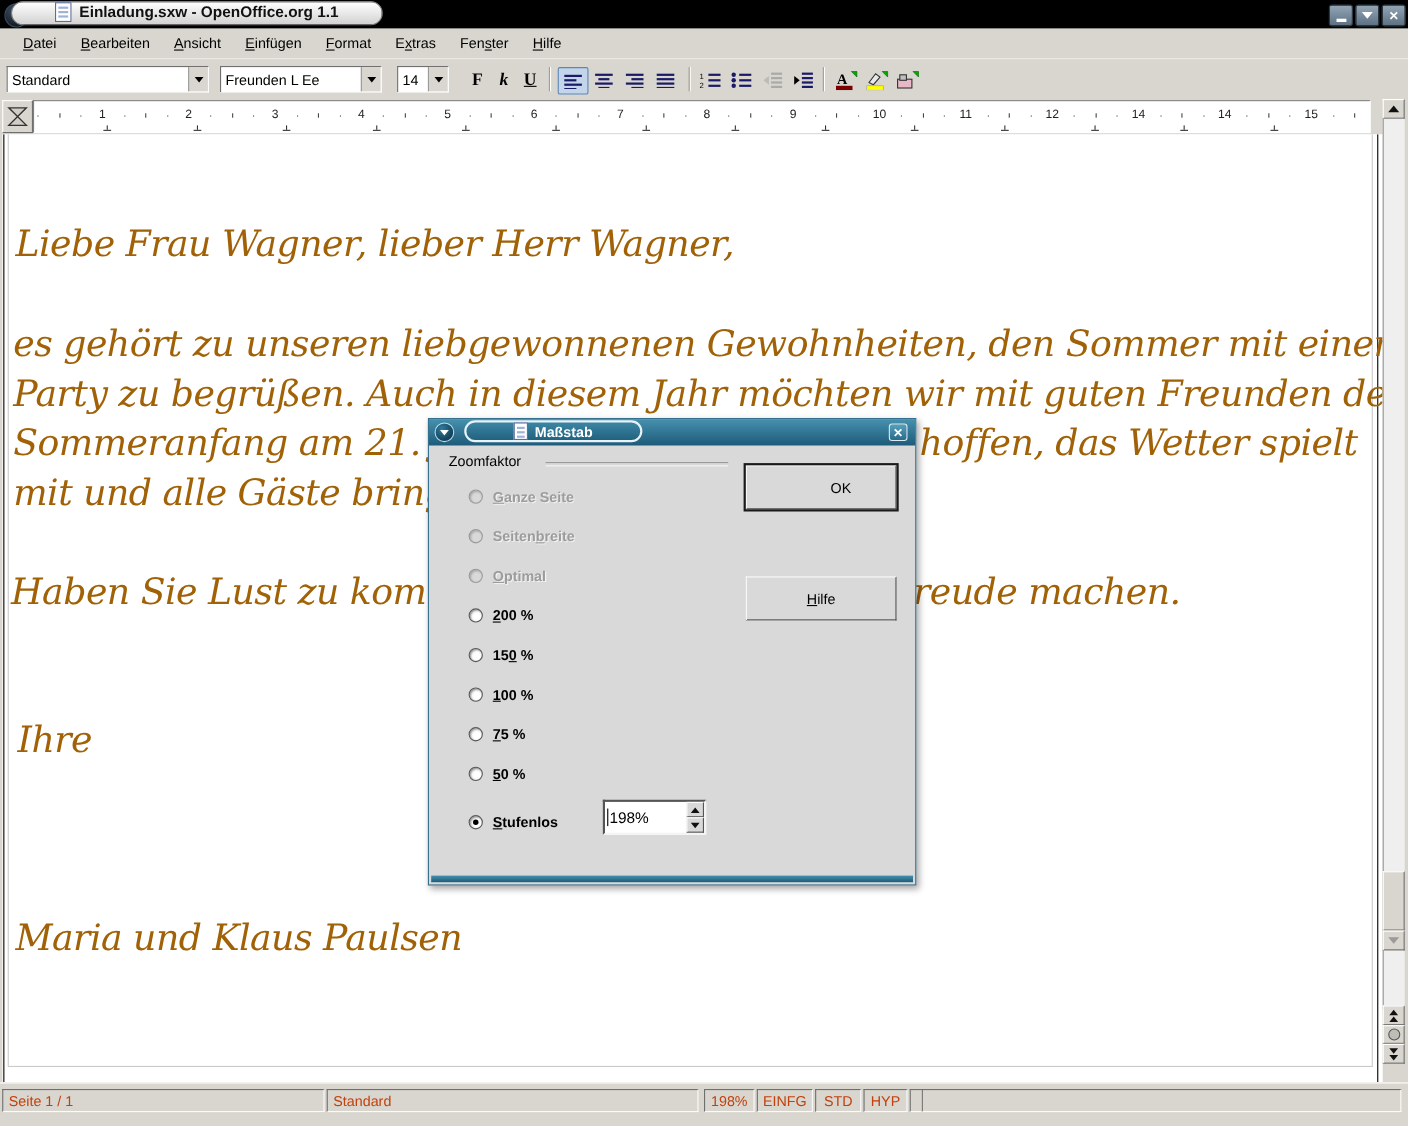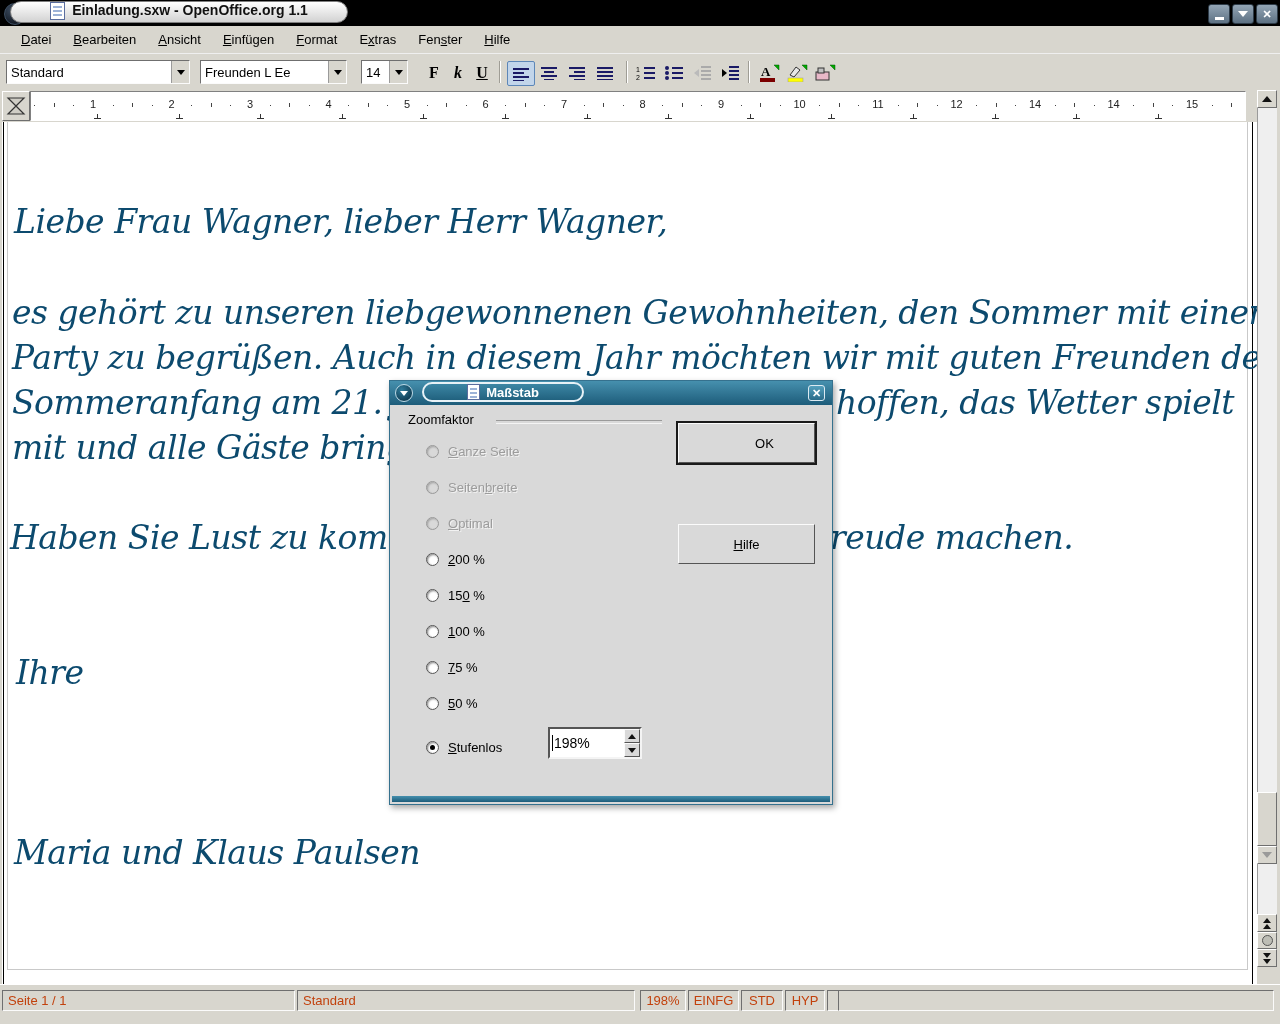--- a/index.html
+++ b/index.html
@@ -67,21 +67,21 @@
   .ruler-num{position:absolute;top:6px;transform:translateX(-50%);font-size:11px;color:#222;}
   .ruler-dot{position:absolute;top:13px;width:1px;height:1px;background:#444;}
   .ruler-half{position:absolute;top:11px;width:1px;height:4px;background:#444;}
   .tabstop{position:absolute;bottom:1px;width:7px;height:4px;border-bottom:1px solid #333;}
   .tabstop::after{content:'';position:absolute;left:3px;top:0;width:1px;height:4px;background:#333;}
 
   
   #docview{left:2px;top:122px;width:1255px;height:862px;background:#fff;overflow:hidden;}
   .pg-border{position:absolute;background:#000;}
   .txt-boundary{position:absolute;background:#c9c9c9;}
-  .docline{position:absolute;font-family:"DejaVu Serif",serif;font-style:italic;font-size:33px;color:#0c4a6e;white-space:pre;letter-spacing:-0.5px;}
+  .docline{position:absolute;font-family:"DejaVu Serif",serif;font-style:italic;font-size:33px;color:#a16207;white-space:pre;letter-spacing:-0.5px;}
 
   
   .sb-btn{left:1257px;width:20px;background:#d8d6ce;border:1px solid;border-color:#fff #6f6f6f #6f6f6f #fff;box-sizing:border-box;display:flex;align-items:center;justify-content:center;}
   .tri-up{width:0;height:0;border-left:5px solid transparent;border-right:5px solid transparent;border-bottom:6px solid #111;}
   .tri-dn{width:0;height:0;border-left:5px solid transparent;border-right:5px solid transparent;border-top:6px solid #111;}
   .tri-dn.dis{border-top-color:#9a9a9a;}
   .dbl{display:flex;flex-direction:column;gap:1px;align-items:center;}
   .dbl .t{width:0;height:0;border-left:4px solid transparent;border-right:4px solid transparent;}
   .dbl .t.up{border-bottom:5px solid #111;} .dbl .t.dn{border-top:5px solid #111;}
   #sb-track{left:1257px;top:108px;width:20px;height:810px;background:#efefef;border-left:1px solid #9a9a9a;box-sizing:border-box;}
@@ -105,21 +105,21 @@
   #dlg-menu-btn .tri{width:0;height:0;border-left:4px solid transparent;border-right:4px solid transparent;border-top:5px solid #fff;}
   #dlg-pill{position:absolute;left:32px;top:1px;width:162px;height:20px;border-radius:11px;border:2px solid #e8f2f7;
      background:linear-gradient(#3c86a4,#21627f);display:flex;align-items:center;justify-content:center;gap:6px;box-sizing:border-box;}
   #dlg-pill .t{color:#fff;font-weight:bold;font-size:13px;}
   #dlg-close{position:absolute;right:7px;top:4px;width:17px;height:16px;border:1px solid #dceaf2;border-radius:3px;
      background:linear-gradient(#55a0bd,#2a6c8a);color:#fff;font-size:11px;font-weight:bold;
      display:flex;align-items:center;justify-content:center;box-sizing:border-box;}
   #dlg-bottom{position:absolute;left:2px;right:2px;bottom:2px;height:6px;background:linear-gradient(#4690ae,#1d5c7a);}
   .group-label{position:absolute;left:18px;top:31px;font-size:13px;color:#000;}
   .group-line{position:absolute;left:106px;top:39px;width:166px;height:2px;border-top:1px solid #9a9a9a;border-bottom:1px solid #f4f4f4;}
-  .radio-row{position:absolute;left:36px;height:16px;display:flex;align-items:center;gap:9px;}
+  .radio-row{position:absolute;left:36px;height:16px;display:flex;align-items:center;gap:9px;font-weight:bold;}
   .radio{width:13px;height:13px;border-radius:50%;background:#fff;border:1px solid #555;
      box-shadow:inset 1px 1px 2px rgba(0,0,0,.45), inset -1px -1px 1px #fff;box-sizing:border-box;position:relative;}
   .radio.disabled{background:#d9d9d9;border-color:#999;box-shadow:inset 1px 1px 2px rgba(0,0,0,.25);}
   .radio.selected::after{content:'';position:absolute;left:3px;top:3px;width:5px;height:5px;border-radius:50%;background:#000;}
   .radio-label{font-size:13px;color:#000;}
   .radio-row.disabled .radio-label{color:#9c9c9c;text-shadow:1px 1px 0 #f2f2f2;}
   .dlg-btn{position:absolute;left:288px;width:137px;height:40px;background:#d9d9d9;
      border:1px solid;border-color:#fbfbfb #555 #555 #fbfbfb;
      font-size:13px;color:#000;display:flex;align-items:center;justify-content:center;box-sizing:border-box;}
   .dlg-btn.default{outline:2px solid #1a1a1a;outline-offset:0;}

